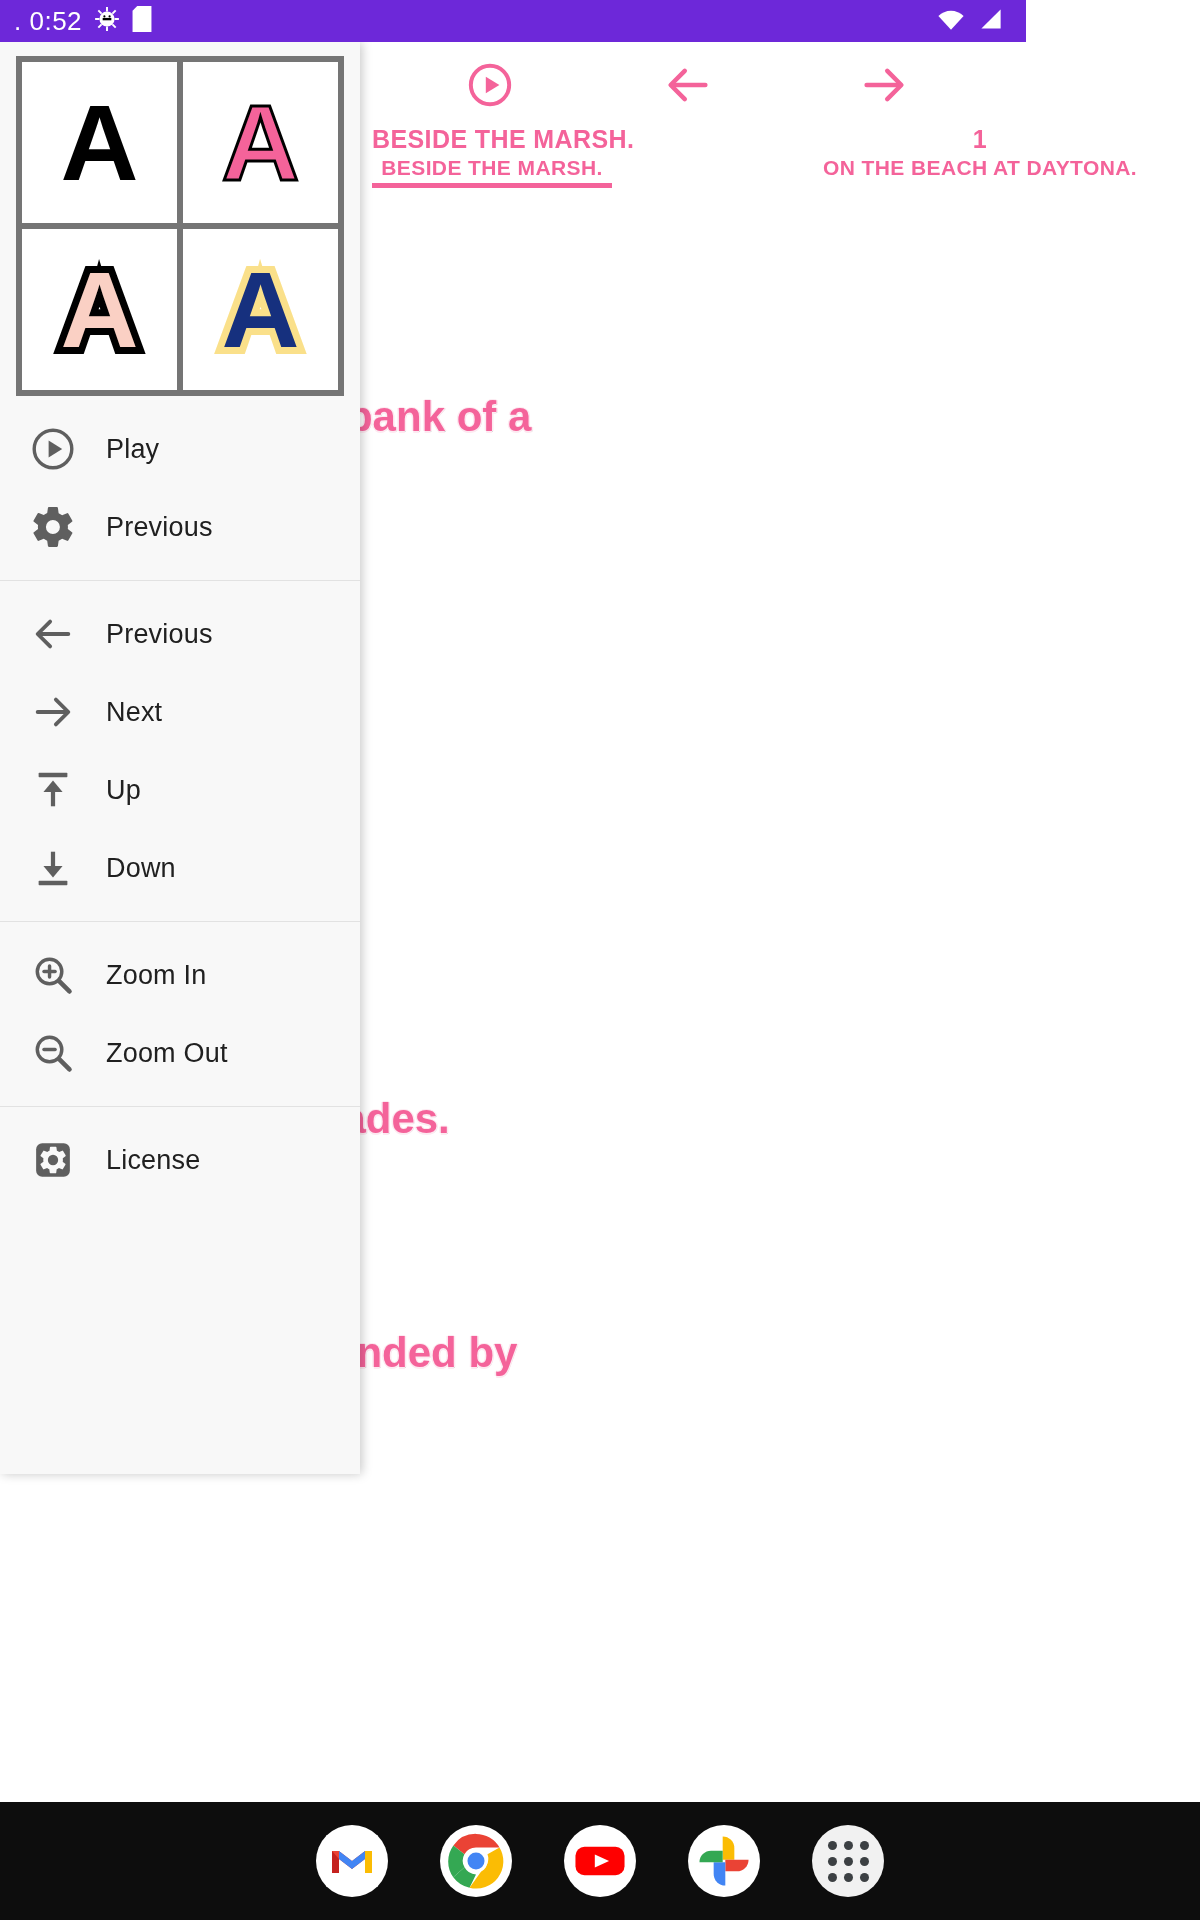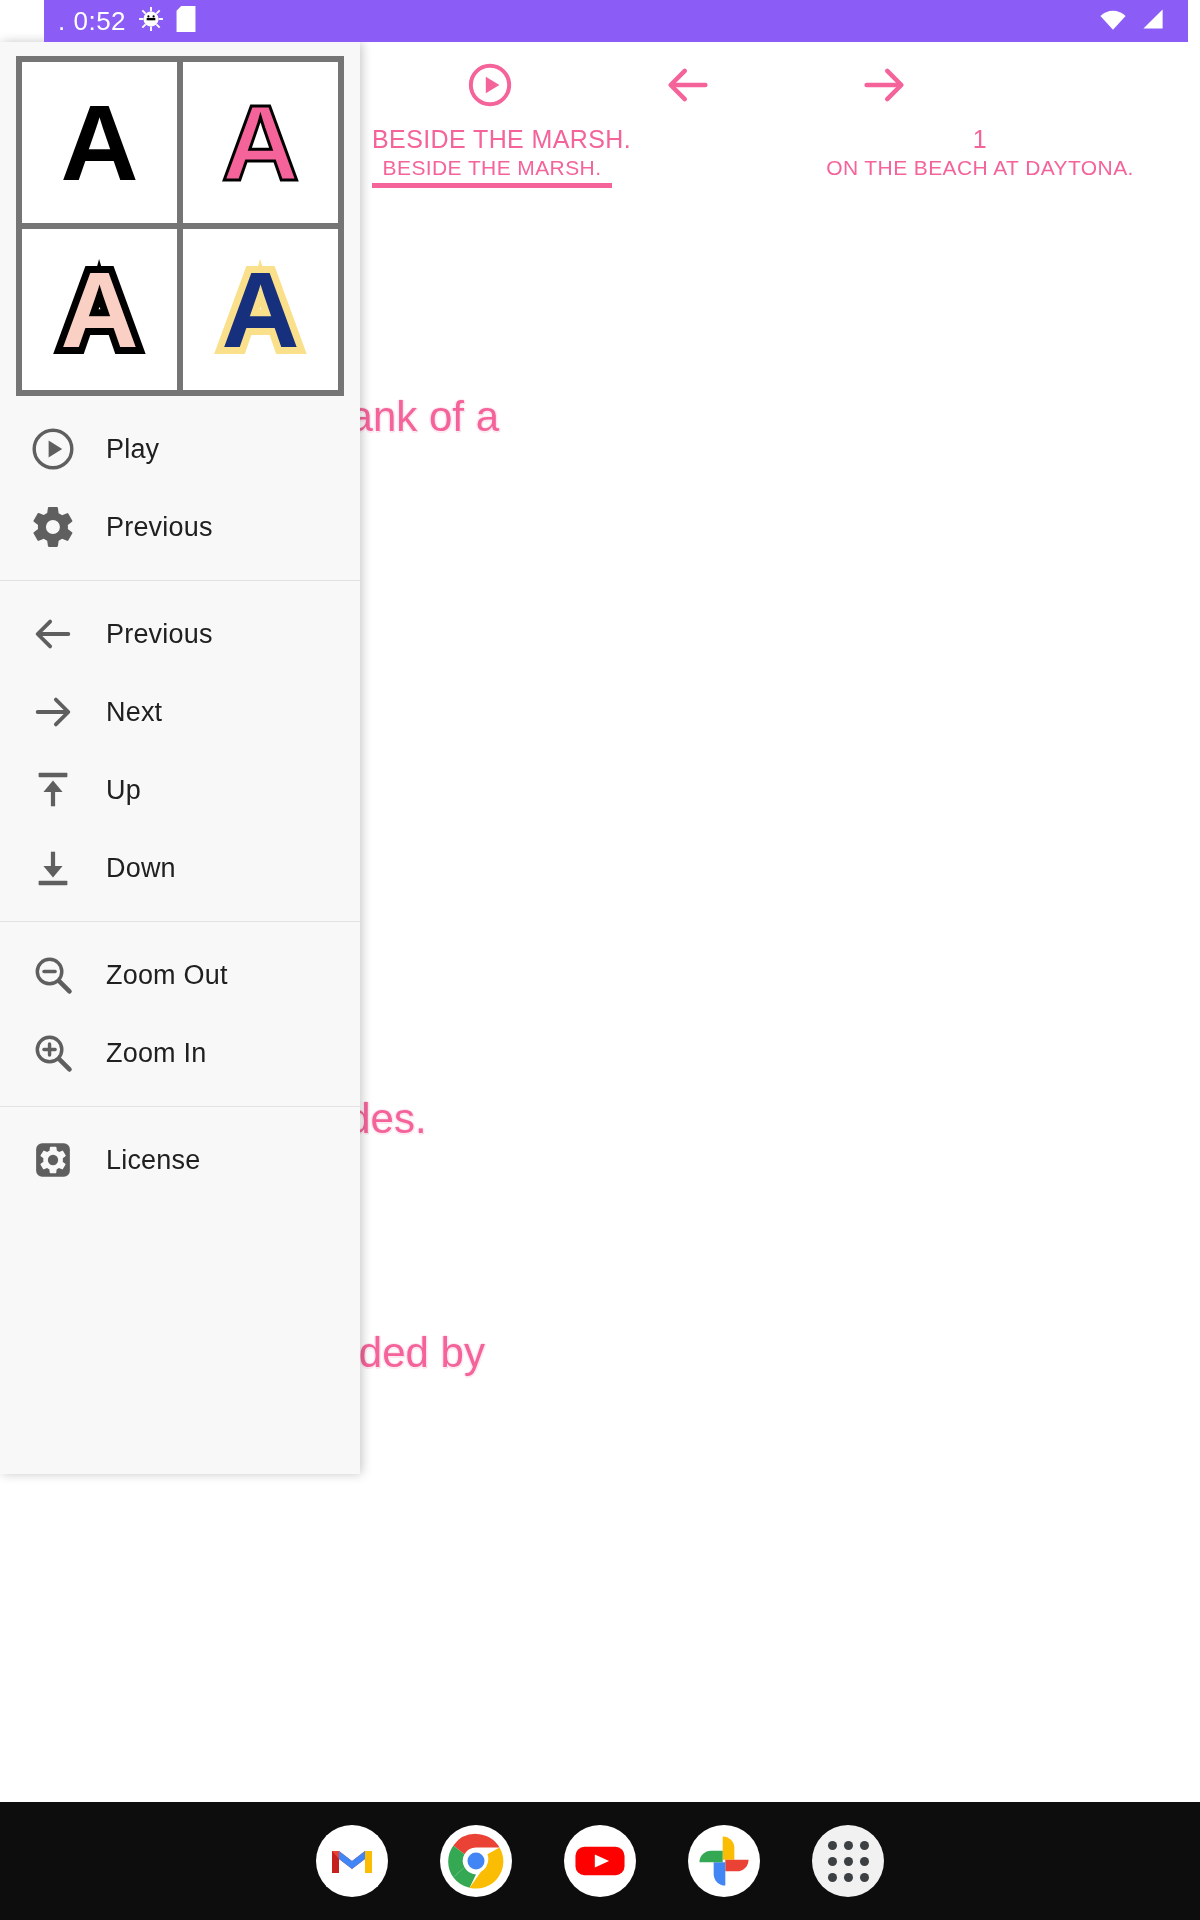--- a/index.html
+++ b/index.html
@@ -6,33 +6,32 @@
   html,body{ width:1200px; height:1920px; }
   body{
     font-family:"Liberation Sans", sans-serif;
     background:#ffffff;
     overflow:hidden;
     position:relative;
   }
 
   
   .statusbar{
-    position:absolute; left:0; top:0; width:1144px; height:42px;
-    background:#8b5cf6; color:#fff; display:flex; align-items:center;
+    position:absolute; left:0; top:0; width:1026px; height:42px;
+    background:#6d28d9; color:#fff; display:flex; align-items:center;
     z-index:60;
-    margin-left:44px;
   }
   .sb-left{ display:flex; align-items:center; gap:12px; padding-left:14px; }
   .sb-clock{ font-size:26px; letter-spacing:.5px; line-height:1; }
   .sb-right{ margin-left:auto; display:flex; align-items:center; gap:12px; padding-right:22px; }
 
   
   .reader{
     position:absolute; left:0; top:42px; width:1200px; height:1760px;
-    background:#fff; overflow:hidden;
+    background:#fff; overflow:hidden;font-weight:bold;
   }
   .reader-toolbar{
     position:relative; height:155px; width:1200px;
   }
   .tb-icons{
     position:absolute; top:12px; left:0; width:1200px; height:62px;
   }
   .tb-ico{
     position:absolute; width:62px; height:62px;
     display:flex; align-items:center; justify-content:center;
@@ -303,34 +302,34 @@
 
   <div class="divider"></div>
 
   <div class="menu-group">
     <div class="menu-item">
       <span class="mi-icon">
         <svg width="46" height="46" viewBox="0 0 24 24" fill="none" stroke="#5f5f5f" stroke-width="1.8" stroke-linecap="round">
           <circle cx="10.2" cy="10.2" r="6.4"></circle>
           <line x1="15.1" y1="15.1" x2="20.6" y2="20.6" stroke-width="2.4"></line>
           <line x1="7.3" y1="10.2" x2="13.1" y2="10.2"></line>
-        </svg>
-      </span>
-      <span class="mi-label">Zoom Out</span>
+          <line x1="10.2" y1="7.3" x2="10.2" y2="13.1"></line>
+        </svg>
+      </span>
+      <span class="mi-label">Zoom In</span>
     </div>
     <div class="menu-item">
       <span class="mi-icon">
         <svg width="46" height="46" viewBox="0 0 24 24" fill="none" stroke="#5f5f5f" stroke-width="1.8" stroke-linecap="round">
           <circle cx="10.2" cy="10.2" r="6.4"></circle>
           <line x1="15.1" y1="15.1" x2="20.6" y2="20.6" stroke-width="2.4"></line>
           <line x1="7.3" y1="10.2" x2="13.1" y2="10.2"></line>
-          <line x1="10.2" y1="7.3" x2="10.2" y2="13.1"></line>
-        </svg>
-      </span>
-      <span class="mi-label">Zoom In</span>
+        </svg>
+      </span>
+      <span class="mi-label">Zoom Out</span>
     </div>
   </div>
 
   <div class="divider"></div>
 
   <div class="menu-group">
     <div class="menu-item">
       <span class="mi-icon">
         <svg width="46" height="46" viewBox="0 0 24 24" fill="#5f5f5f">
           <rect x="3.2" y="3.2" width="17.6" height="17.6" rx="3.2"></rect>

